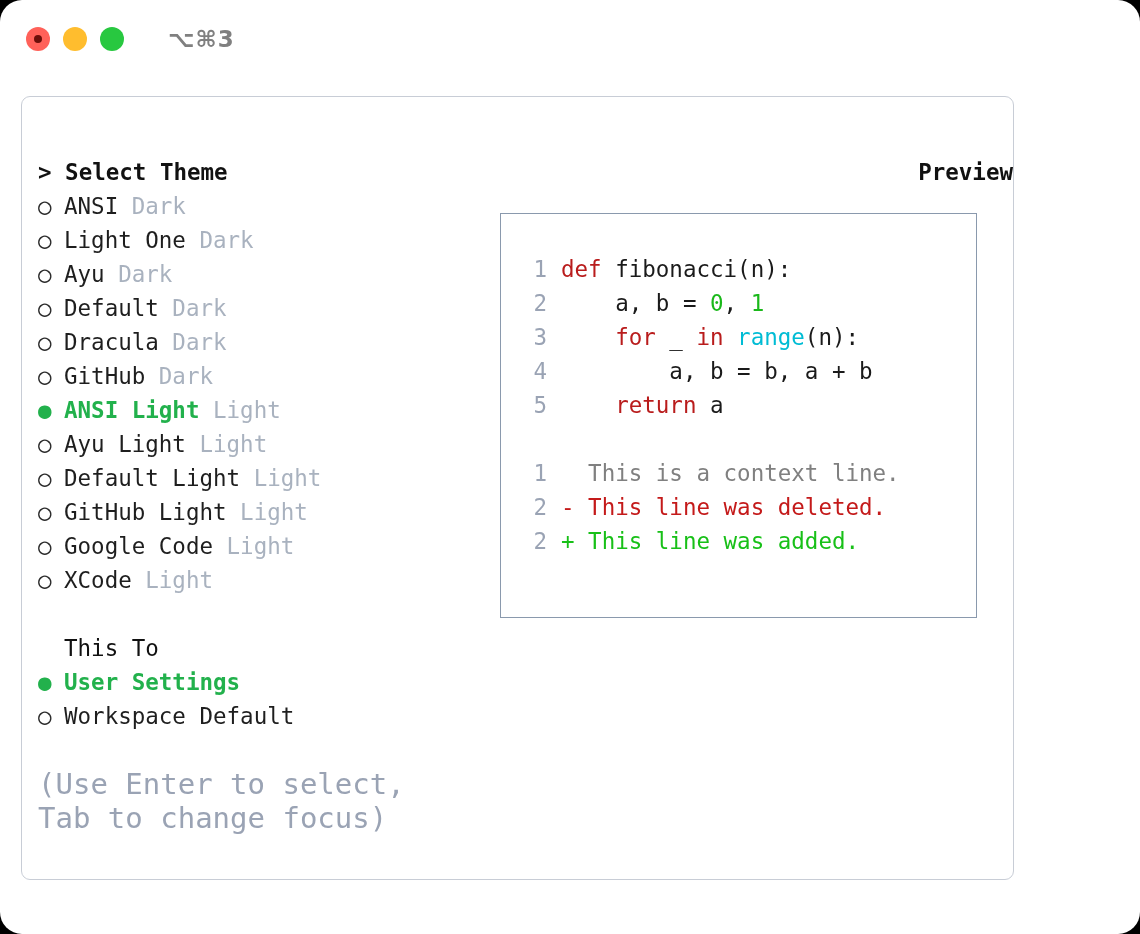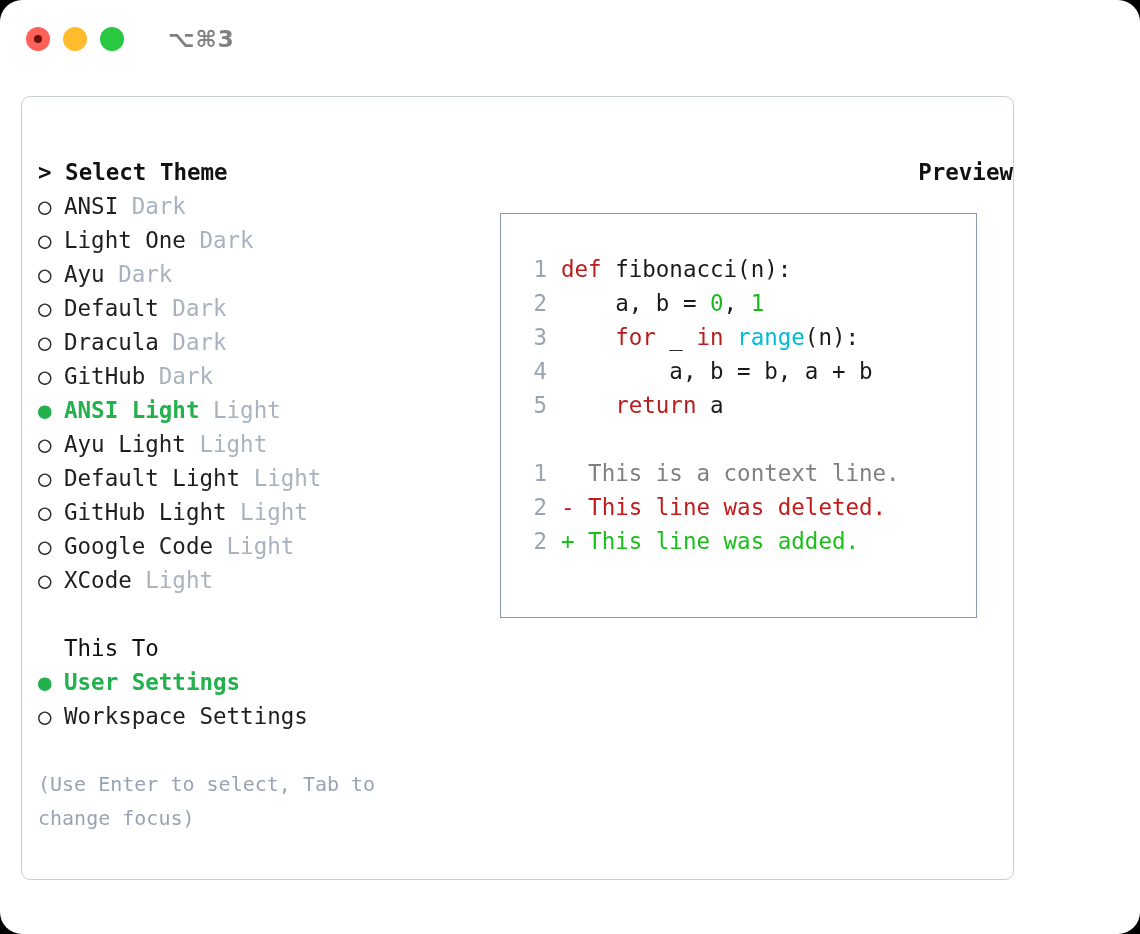--- a/index.html
+++ b/index.html
@@ -118,21 +118,21 @@
 
   .apply-label {
     font-size: 22.5px;
     color: #111111;
     line-height: 34px;
     padding-left: 26px;
     white-space: pre;
   }
 
   #hint {
-    font-size: 20px;
+    font-size: 29px;
     color: #9AA3B4;
     line-height: 34px;
     max-width: 410px;
     white-space: pre-wrap;
   }
 
   
   .preview-head {
     font-size: 22.5px;
     font-weight: 700;
@@ -206,21 +206,21 @@
             <div class="opt-row"><span class="bullet off">○</span><span class="opt-name">Ayu Light</span><span class="opt-kind"> Light</span></div>
             <div class="opt-row"><span class="bullet off">○</span><span class="opt-name">Default Light</span><span class="opt-kind"> Light</span></div>
             <div class="opt-row"><span class="bullet off">○</span><span class="opt-name">GitHub Light</span><span class="opt-kind"> Light</span></div>
             <div class="opt-row"><span class="bullet off">○</span><span class="opt-name">Google Code</span><span class="opt-kind"> Light</span></div>
             <div class="opt-row"><span class="bullet off">○</span><span class="opt-name">XCode</span><span class="opt-kind"> Light</span></div>
           </div>
         <div class="spacer-lg"></div>
         <div class="apply-label">This To</div>
         <div id="apply-list">
             <div class="opt-row"><span class="bullet on">●</span><span class="opt-name sel">User Settings</span></div>
-            <div class="opt-row"><span class="bullet off">○</span><span class="opt-name">Workspace Settings</span></div>
+            <div class="opt-row"><span class="bullet off">○</span><span class="opt-name">Workspace Default</span></div>
           </div>
         <div class="spacer-md"></div>
         <div id="hint">(Use Enter to select, Tab to change focus)</div>
       </div>
 
       <div class="col-right">
         <div class="preview-head">Preview</div>
         <div id="preview-box">
           <div id="code-block">
               <div class="code-line"><span class="gutter">1</span><span><span class="tok-kw">def</span><span class="tok-txt"> fibonacci(n):</span></span></div>

